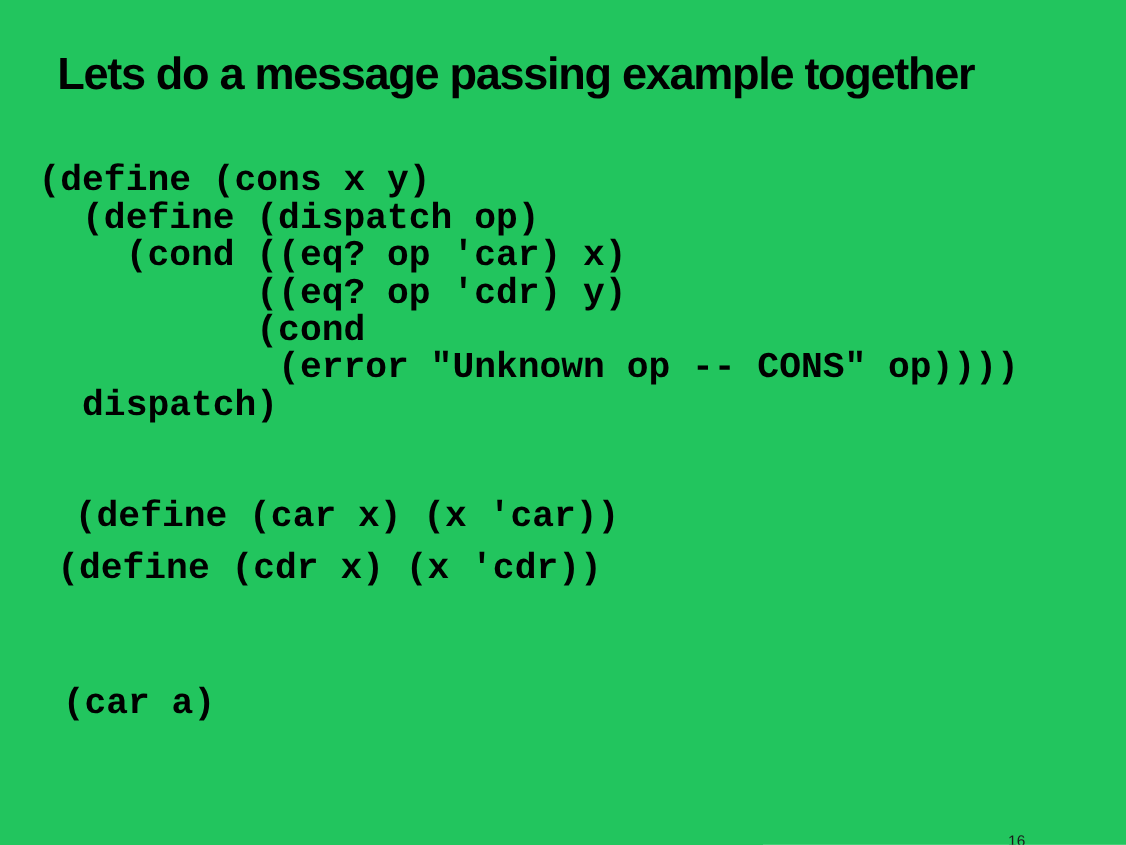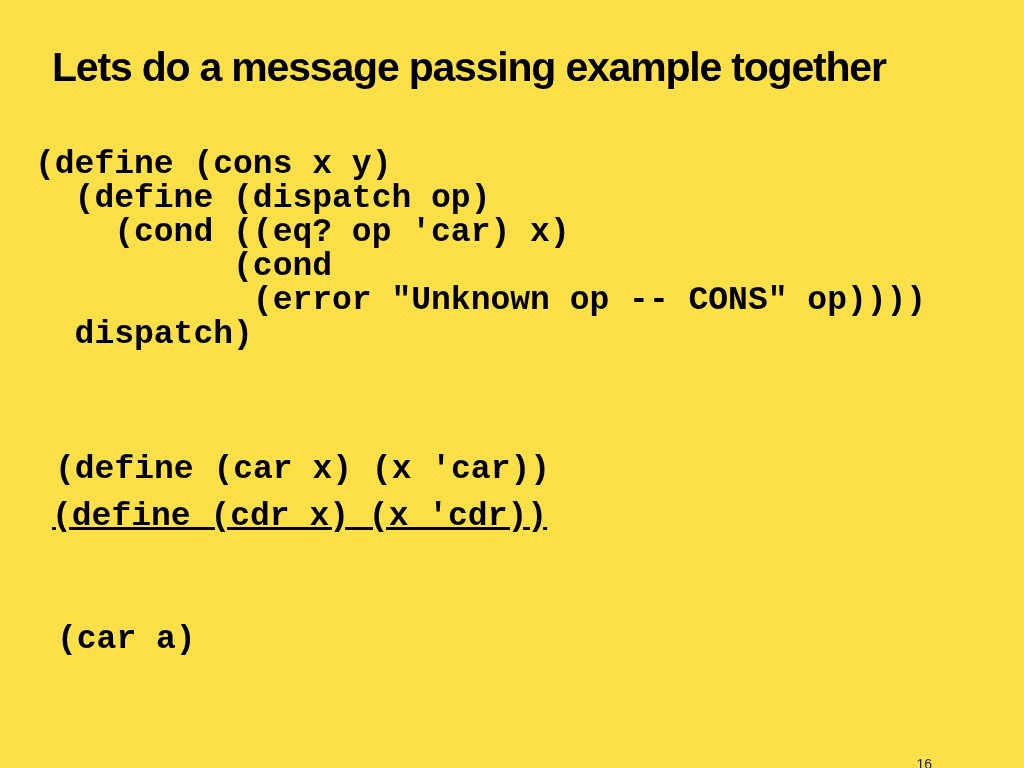--- a/index.html
+++ b/index.html
@@ -5,21 +5,21 @@
   * { margin: 0; padding: 0; box-sizing: border-box; }
   html, body { width: 1024px; height: 768px; }
   body {
     font-family: "Liberation Sans", sans-serif;
     background: #ffffff;
   }
   .slide {
     position: relative;
     width: 1024px;
     height: 768px;
-    background: #fde047;
+    background: #22c55e;
     overflow: hidden;
   }
   .title {
     position: absolute;
     left: 52px;
     top: 44px;
     font-family: "Liberation Sans", sans-serif;
     font-weight: bold;
     font-size: 41px;
     letter-spacing: -1.2px;
@@ -32,22 +32,22 @@
     font-weight: bold;
     font-size: 33px;
     line-height: 34px;
     color: #000000;
   }
   .code .code-line {
     display: block;
     white-space: pre;
   }
   .code-main   { left: 35px;  top: 148px; }
-  .line-car    { left: 55px;  top: 453px; }
-  .line-cdr    { left: 52px;  top: 500px; text-decoration: underline; }
+  .line-car    { left: 68px;  top: 453px; }
+  .line-cdr    { left: 52px;  top: 500px; }
   .line-a      { left: 57px;  top: 554px; }
   .line-carcall{ left: 57px;  top: 607px; margin-top: 16px; }
   .page-number {
     position: absolute;
     left: 900px;
     top: 756px;
     width: 32px;
     text-align: right;
     font-family: "Liberation Sans", sans-serif;
     font-size: 14px;
@@ -58,20 +58,21 @@
 <body>
 
 <div class="slide">
 
   <h1 class="title">Lets do a message passing example together</h1>
 
   <div class="code code-main">
     <span class="code-line">(define (cons x y)</span>
     <span class="code-line">  (define (dispatch op)</span>
     <span class="code-line">    (cond ((eq? op 'car) x)</span>
+    <span class="code-line">          ((eq? op 'cdr) y)</span>
     <span class="code-line">          (cond</span>
     <span class="code-line">           (error "Unknown op -- CONS" op))))</span>
     <span class="code-line">  dispatch)</span>
   </div>
 
   <div class="code line-car">
     <span class="code-line">(define (car x) (x 'car))</span>
   </div>
 
   <div class="code line-cdr">

